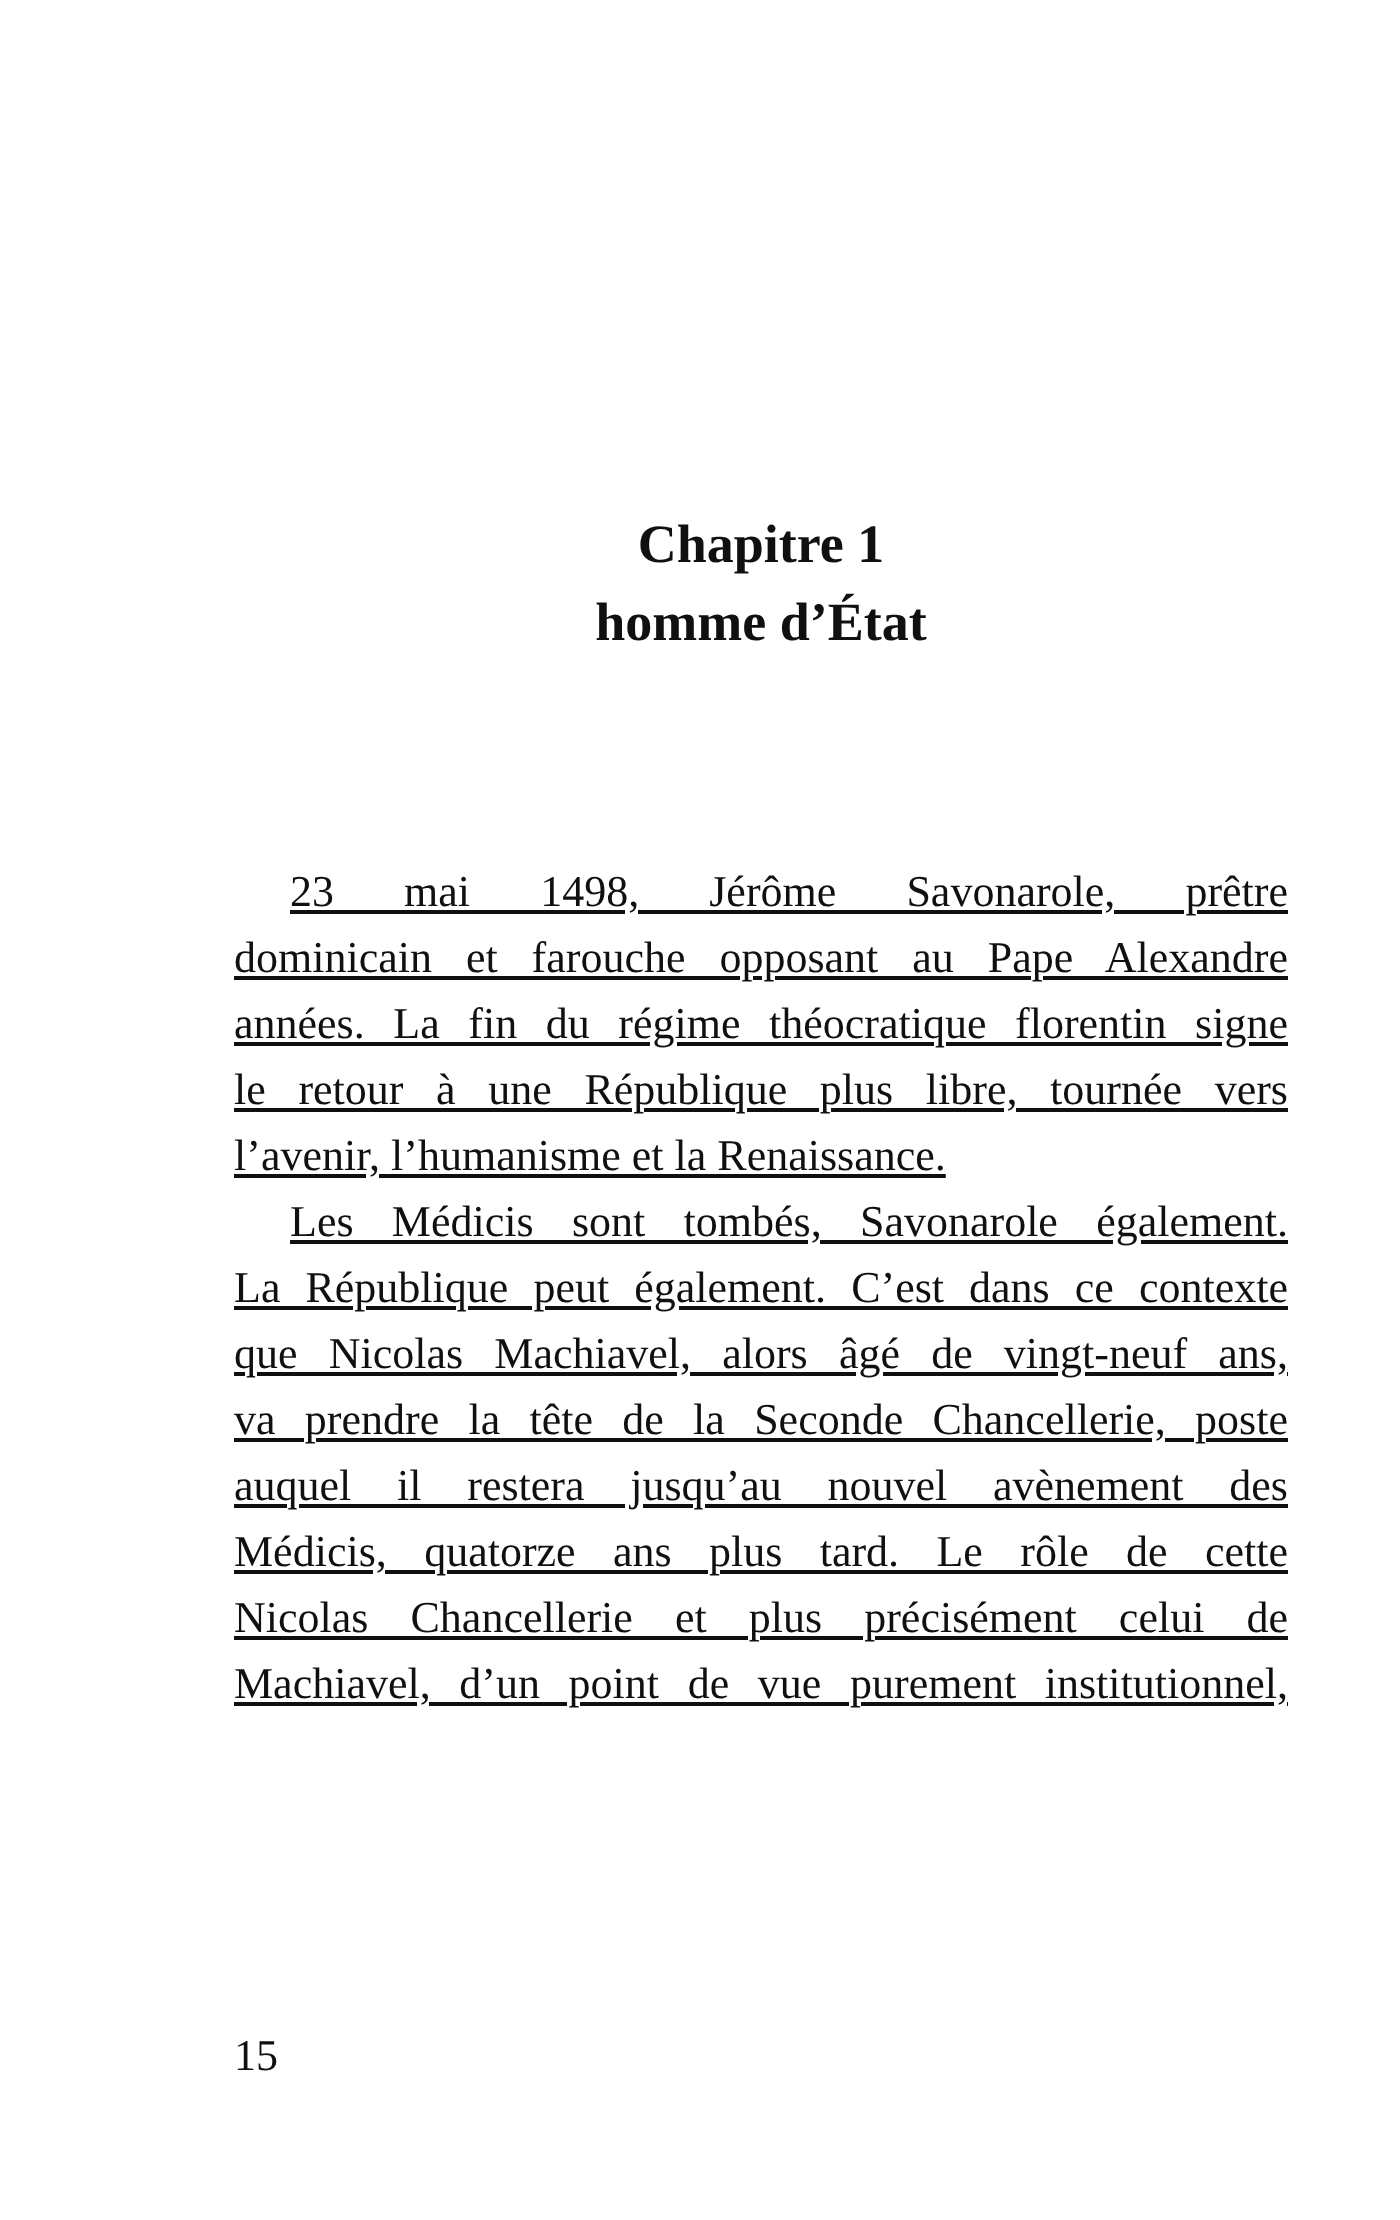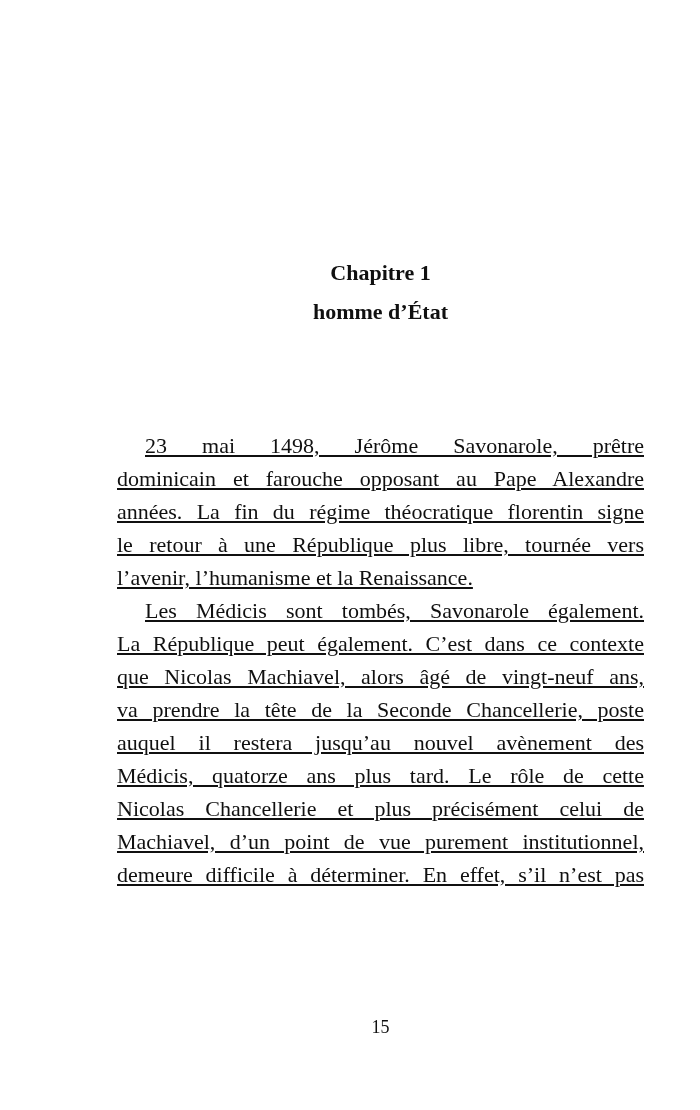--- a/index.html
+++ b/index.html
@@ -20,21 +20,21 @@
     background: #ffffff;
     overflow: hidden;
   }
   .text-block {
     position: absolute;
     left: 117px;
     top: 253px;
     width: 527px;
   }
   .chapter-title {
-    font-size: 22px;
+    font-size: 27px;
     font-weight: bold;
     line-height: 39px;
     text-align: center;
     margin: 0;
   }
   .body-text {
     margin-top: 98px;
     font-size: 22px;
     line-height: 33px;
   }
@@ -54,22 +54,22 @@
     text-align-last: auto;
   }
   .italic {
     font-style: italic;
   }
   .page-number {
     position: absolute;
     left: 117px;
     top: 1011px;
     width: 527px;
-    text-align: center;
-    font-size: 18px;
+    text-align: left;
+    font-size: 22px;
     line-height: 33px;
   }
 </style>
 </head>
 <body>
 
 <div class="page">
   <div class="text-block">
 
     <h1 class="chapter-title">
@@ -89,20 +89,19 @@
 
       <div class="para">
         <div class="bl first">Les Médicis sont tombés, Savonarole également.</div>
         <div class="bl">La République peut également. C’est dans ce contexte</div>
         <div class="bl">que Nicolas Machiavel, alors âgé de vingt-neuf ans,</div>
         <div class="bl">va prendre la tête de la Seconde Chancellerie, poste</div>
         <div class="bl">auquel il restera jusqu’au nouvel avènement des</div>
         <div class="bl">Médicis, quatorze ans plus tard. Le rôle de cette</div>
         <div class="bl">Nicolas Chancellerie et plus précisément celui de</div>
         <div class="bl">Machiavel, d’un point de vue purement institutionnel,</div>
-        <div class="bl">demeure difficile à déterminer. En effet, s’il n’est pas</div>
       </div>
 
     </div>
   </div>
 
   <div class="page-number">15</div>
 </div>
 
 </body></html>

